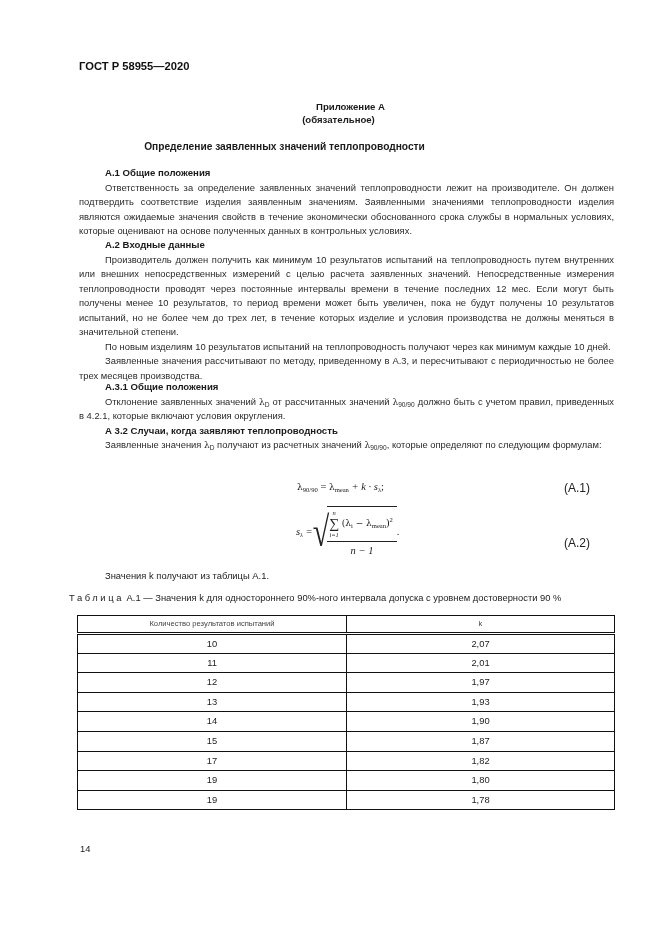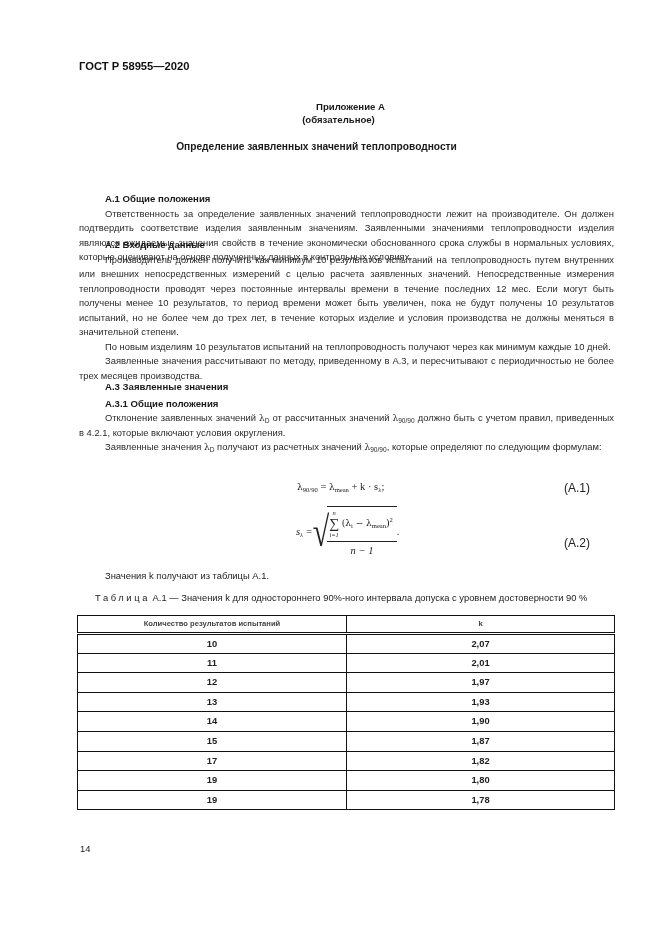--- a/index.html
+++ b/index.html
@@ -18,83 +18,83 @@
       font-weight: bold; font-size: 11.2px; color: #111;
     }
     .annex {
       left: 0; width: 661px; text-align: center;
       font-weight: bold; font-size: 9.6px; line-height: 12.5px;
     }
     .annex-title { top: 101px; padding-left: 40px; }
     .annex-sub { top: 114px; padding-left: 16px; }
     .doc-title {
       top: 140px; left: 0; width: 550px; text-align: center;
-      font-weight: bold; font-size: 10.2px; padding-left: 19px; margin-left: 32px;
+      font-weight: bold; font-size: 10.2px; padding-left: 19px;
     }
     .body-block { left: 79px; width: 535px; }
     .h { font-weight: bold; padding-left: 26px; font-size: 9.6px; }
     .p { text-align: justify; text-indent: 26px; color: #2a2a2a; }
     .lambda { font-family: "DejaVu Serif", serif; font-size: 9px; }
     sub { font-size: 6.6px; vertical-align: -2px; line-height: 0; }
     sup { font-size: 6.6px; line-height: 0; }
     .formula { font-family: "Liberation Serif", serif; font-size: 10.5px; color: #222; }
     .eqnum { left: 564px; font-size: 12px; color: #222; }
-    .caption { left: 95px; top: 591px; font-size: 9.4px; color: #222; }
+    .caption { left: 69px; top: 591px; font-size: 9.4px; color: #222; }
     .caption .spaced { letter-spacing: 2.6px; }
     table.ktable {
       position: absolute; left: 77px; top: 615px; width: 538px;
       border-collapse: collapse; font-size: 9.4px; color: #222;
     }
     table.ktable td, table.ktable th {
       border: 1.4px solid #111; text-align: center;
-      height: 19.6px; font-weight: bold;
+      height: 19.6px; font-weight: normal;
     }
     table.ktable th { font-size: 7.6px; color: #444; height: 18px; }
     table.ktable thead tr th { border-bottom: 3px double #111; }
     table.ktable td.c1, table.ktable th.c1 { width: 269px; }
     .pagenum { left: 80px; top: 842px; font-size: 9.4px; color: #222; }
     .frac { display: inline-block; vertical-align: middle; text-align: center; }
     .frac .num { display: block; border-bottom: 0.8px solid #222; padding: 0 4px 2px 2px; }
     .frac .den { display: block; padding-top: 2px; }
     .sum { font-size: 14px; line-height: 14px; }
   </style>
 </head>
 <body>
 
 <div class="abs header-code">ГОСТ Р 58955—2020</div>
 
 <div class="abs annex annex-title">Приложение А</div>
 <div class="abs annex annex-sub" style="font-weight:bold;">(обязательное)</div>
 <div class="abs doc-title">Определение заявленных значений теплопроводности</div>
 
-<div class="abs body-block" style="top:166px;margin-top:26px;">
+<div class="abs body-block" style="top:166px;">
   <div class="h">А.1 Общие положения</div>
   <div class="p">Ответственность за определение заявленных значений теплопроводности лежит на производителе. Он должен подтвердить соответствие изделия заявленным значениям. Заявленными значениями теплопроводности изделия являются ожидаемые значения свойств в течение экономически обоснованного срока службы в нормальных условиях, которые оценивают на основе полученных данных в контрольных условиях.</div>
 </div>
 
 <div class="abs body-block" style="top:238px;">
   <div class="h">А.2 Входные данные</div>
   <div class="p">Производитель должен получить как минимум 10 результатов испытаний на теплопроводность путем внутренних или внешних непосредственных измерений с целью расчета заявленных значений. Непосредственные измерения теплопроводности проводят через постоянные интервалы времени в течение последних 12 мес. Если могут быть получены менее 10 результатов, то период времени может быть увеличен, пока не будут получены 10 результатов испытаний, но не более чем до трех лет, в течение которых изделие и условия производства не должны меняться в значительной степени.</div>
   <div class="p">По новым изделиям 10 результатов испытаний на теплопроводность получают через как минимум каждые 10 дней.</div>
   <div class="p">Заявленные значения рассчитывают по методу, приведенному в А.3, и пересчитывают с периодичностью не более трех месяцев производства.</div>
 </div>
 
 <div class="abs body-block" style="top:380px;">
-  <div class="h" style="margin-bottom:2px;">А.3 Заявленные значения</div>
   <div class="h">А.3.1 Общие положения</div>
   <div class="p">
     <span>Отклонение заявленных значений </span><span class="lambda">λ</span><sub>D</sub><span> от рассчитанных значений </span><span class="lambda">λ</span><sub>90/90</sub><span> должно быть с учетом правил, приведенных в 4.2.1, которые включают условия округления.</span>
   </div>
+  <div class="h">А 3.2 Случаи, когда заявляют теплопроводность</div>
   <div class="p">
     <span>Заявленные значения </span><span class="lambda">λ</span><sub>D</sub><span> получают из расчетных значений </span><span class="lambda">λ</span><sub>90/90</sub><span>, которые определяют по следующим формулам:</span>
   </div>
 </div>
 
 <div class="abs formula" style="left:297px; top:480px;">
-  <span class="lambda">λ</span><sub>90/90</sub><span> = </span><span class="lambda">λ</span><sub>mean</sub><span style=""> + k · s</span><sub>λ</sub><span>;</span>
+  <span class="lambda">λ</span><sub>90/90</sub><span> = </span><span class="lambda">λ</span><sub>mean</sub><span style="font-style:italic;"> + k · s</span><sub>λ</sub><span>;</span>
 </div>
 <div class="abs eqnum" style="top:481px;">(А.1)</div>
 
 <div class="abs formula" style="left:296px; top:506px;">
   <span style="display:inline-block; vertical-align:middle; font-style:italic;"><span>s</span><sub>λ</sub><span> = </span></span><span style="display:inline-block; vertical-align:middle; font-size:30px; line-height:40px; transform:scaleY(1.4);">√</span><span class="frac" style="border-top:0.8px solid #222; margin-left:-2px; padding-top:2px;">
     <span class="num">
       <span style="display:inline-block; text-align:center; vertical-align:middle; line-height:8px;">
         <span style="display:block; font-size:6.5px; font-style:italic;">n</span>
         <span class="sum" style="display:block;">∑</span>
         <span style="display:block; font-size:6.5px; font-style:italic;">i=1</span>

